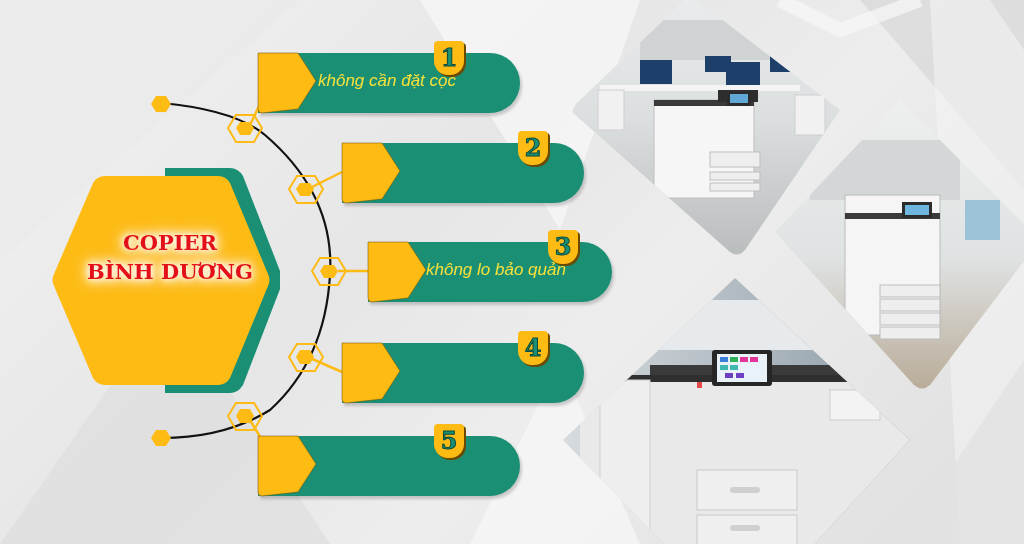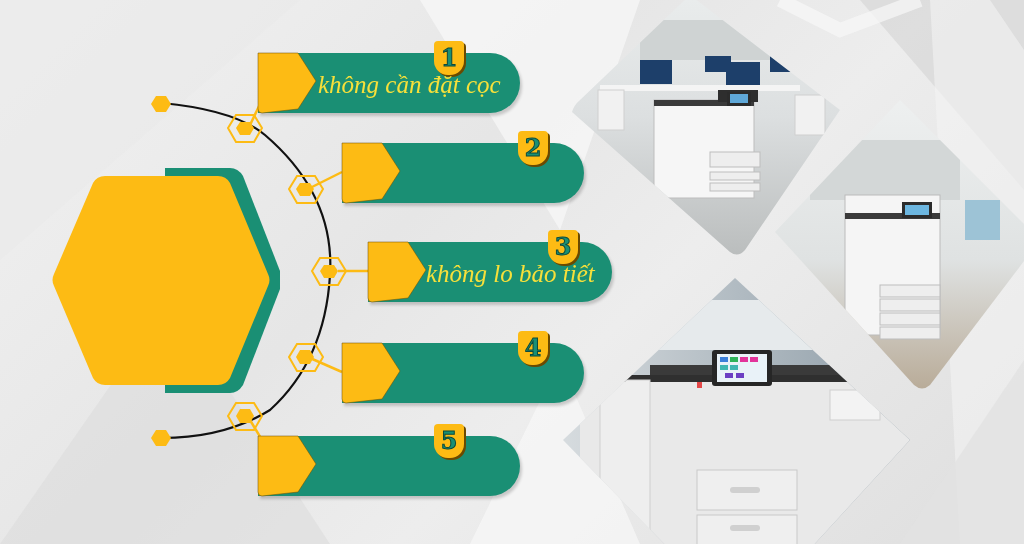--- a/index.html
+++ b/index.html
@@ -12,21 +12,21 @@
   .hub { position:absolute; left:40px; top:168px; width:240px; height:225px; }
   .hub-title { position:absolute; left:70px; top:228px; width:200px; text-align:center;
                font-family:"DejaVu Serif", serif; font-weight:bold; color:#e3101a;
                font-size:21px; line-height:29px;
                text-shadow:0 0 6px #fff,0 0 10px #fff,0 0 14px #fff,0 0 18px #fff; }
   .item { position:absolute; height:60px; }
   .pill { position:absolute; left:0; top:0; height:60px; border-radius:0 30px 30px 0;
           background:#1a8f74; box-shadow:2px 3px 3px rgba(0,0,0,0.18); }
   .tag { position:absolute; left:-4px; top:-2px; }
   .label { position:absolute; top:18px; color:#f7e03a; font-style:italic;
-           font-size:25px; white-space:nowrap; font-family:Liberation Serif, serif;text-align:right; }
+           font-size:17px; white-space:nowrap; font-family:Liberation Sans, sans-serif;text-align:right; }
   .badge { position:absolute; top:-12px; width:30px; height:34px; background:#fdbb14;
            border-radius:4px 4px 14px 14px; box-shadow:2px 2px 0 #6b4a00;
            text-align:center; font-weight:bold; font-size:24px; line-height:34px;
            color:#1a8f74; font-family:"DejaVu Serif", serif; -webkit-text-stroke:1px #0d4a3c; }
   .photo { position:absolute; }
 </style>
 </head>
 <body>
 
 <div class="canvas">
@@ -163,20 +163,24 @@
       <polygon points="236,403 254,403 262,416 254,430 236,430 228,416" fill="none" stroke="#fdbb14" stroke-width="2"></polygon>
       <polygon points="240,409 250,409 254,416 250,423 240,423 236,416" fill="#fdbb14"></polygon>
       <line x1="250" y1="420" x2="262" y2="440" stroke="#fdbb14" stroke-width="2.5"></line>
     </g>
   </svg>
 
   <svg class="hub" width="240" height="225" viewBox="0 0 240 225">
     <path d="M125,0 L190,0 Q198,0 203,8 L240,103 Q243,112 240,121 L203,217 Q198,225 190,225 L125,225 Z" fill="#1a8f74"></path>
     <path d="M65,8 L178,8 Q186,8 190,15 L228,106 Q231,112 228,118 L190,210 Q186,217 178,217 L65,217 Q57,217 53,210 L14,118 Q11,112 14,106 L53,15 Q57,8 65,8 Z" fill="#fdbb14"></path>
   </svg>
+  <div class="hub-title">
+    <div>COPIER</div>
+    <div>BÌNH DƯƠNG</div>
+  </div>
 
   <div class="item" style="left:258px;top:53px;width:262px">
     <div class="pill" style="width:262px"></div>
     <svg class="tag" width="66" height="64">
       <path d="M4,2 L44,2 L62,30 L44,58 L8,62 Q4,62 4,58 Z" fill="#fdbb14" stroke="#6b4a00" stroke-width="0.5"></path>
     </svg>
     <div class="badge" style="left:176px">1</div>
     <div class="label" style="left:60px">không cần đặt cọc</div>
   </div>
 
@@ -187,21 +191,21 @@
     </svg>
     <div class="badge" style="left:176px">2</div>
   </div>
 
   <div class="item" style="left:368px;top:242px;width:244px">
     <div class="pill" style="width:244px"></div>
     <svg class="tag" width="66" height="64">
       <path d="M4,2 L44,2 L62,30 L44,58 L8,62 Q4,62 4,58 Z" fill="#fdbb14" stroke="#6b4a00" stroke-width="0.5"></path>
     </svg>
     <div class="badge" style="left:180px">3</div>
-    <div class="label" style="left:58px">không lo bảo tiết</div>
+    <div class="label" style="left:58px">không lo bảo quản</div>
   </div>
 
   <div class="item" style="left:342px;top:343px;width:242px">
     <div class="pill" style="width:242px"></div>
     <svg class="tag" width="66" height="64">
       <path d="M4,2 L44,2 L62,30 L44,58 L8,62 Q4,62 4,58 Z" fill="#fdbb14" stroke="#6b4a00" stroke-width="0.5"></path>
     </svg>
     <div class="badge" style="left:176px">4</div>
   </div>
 

